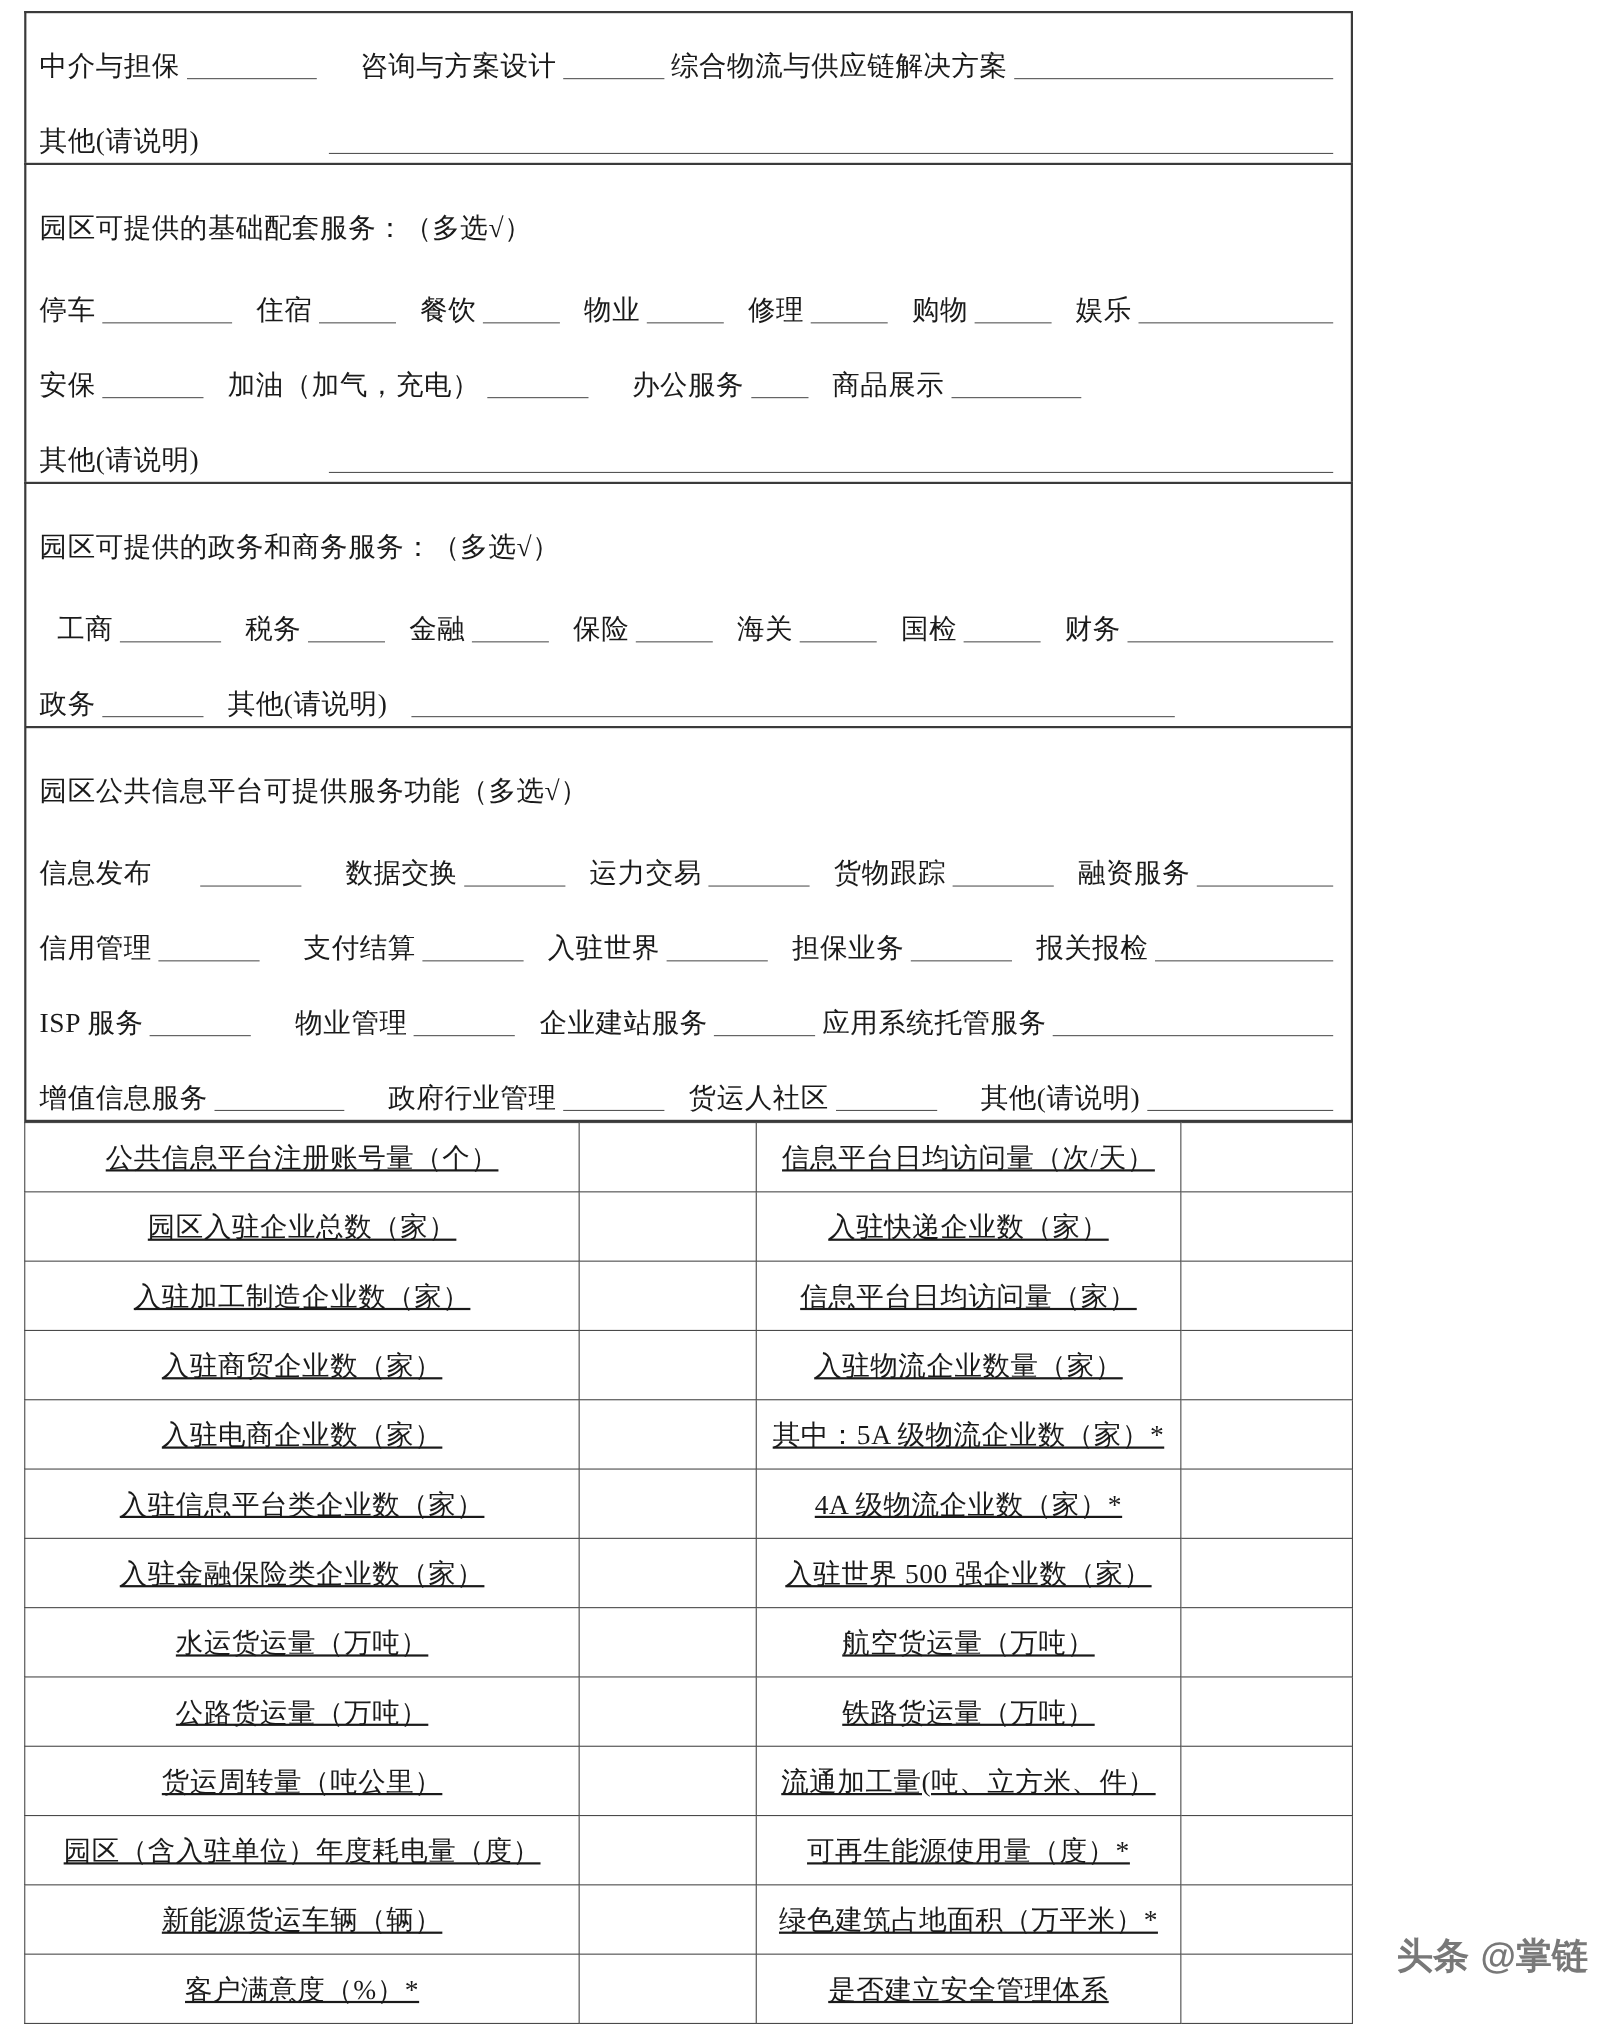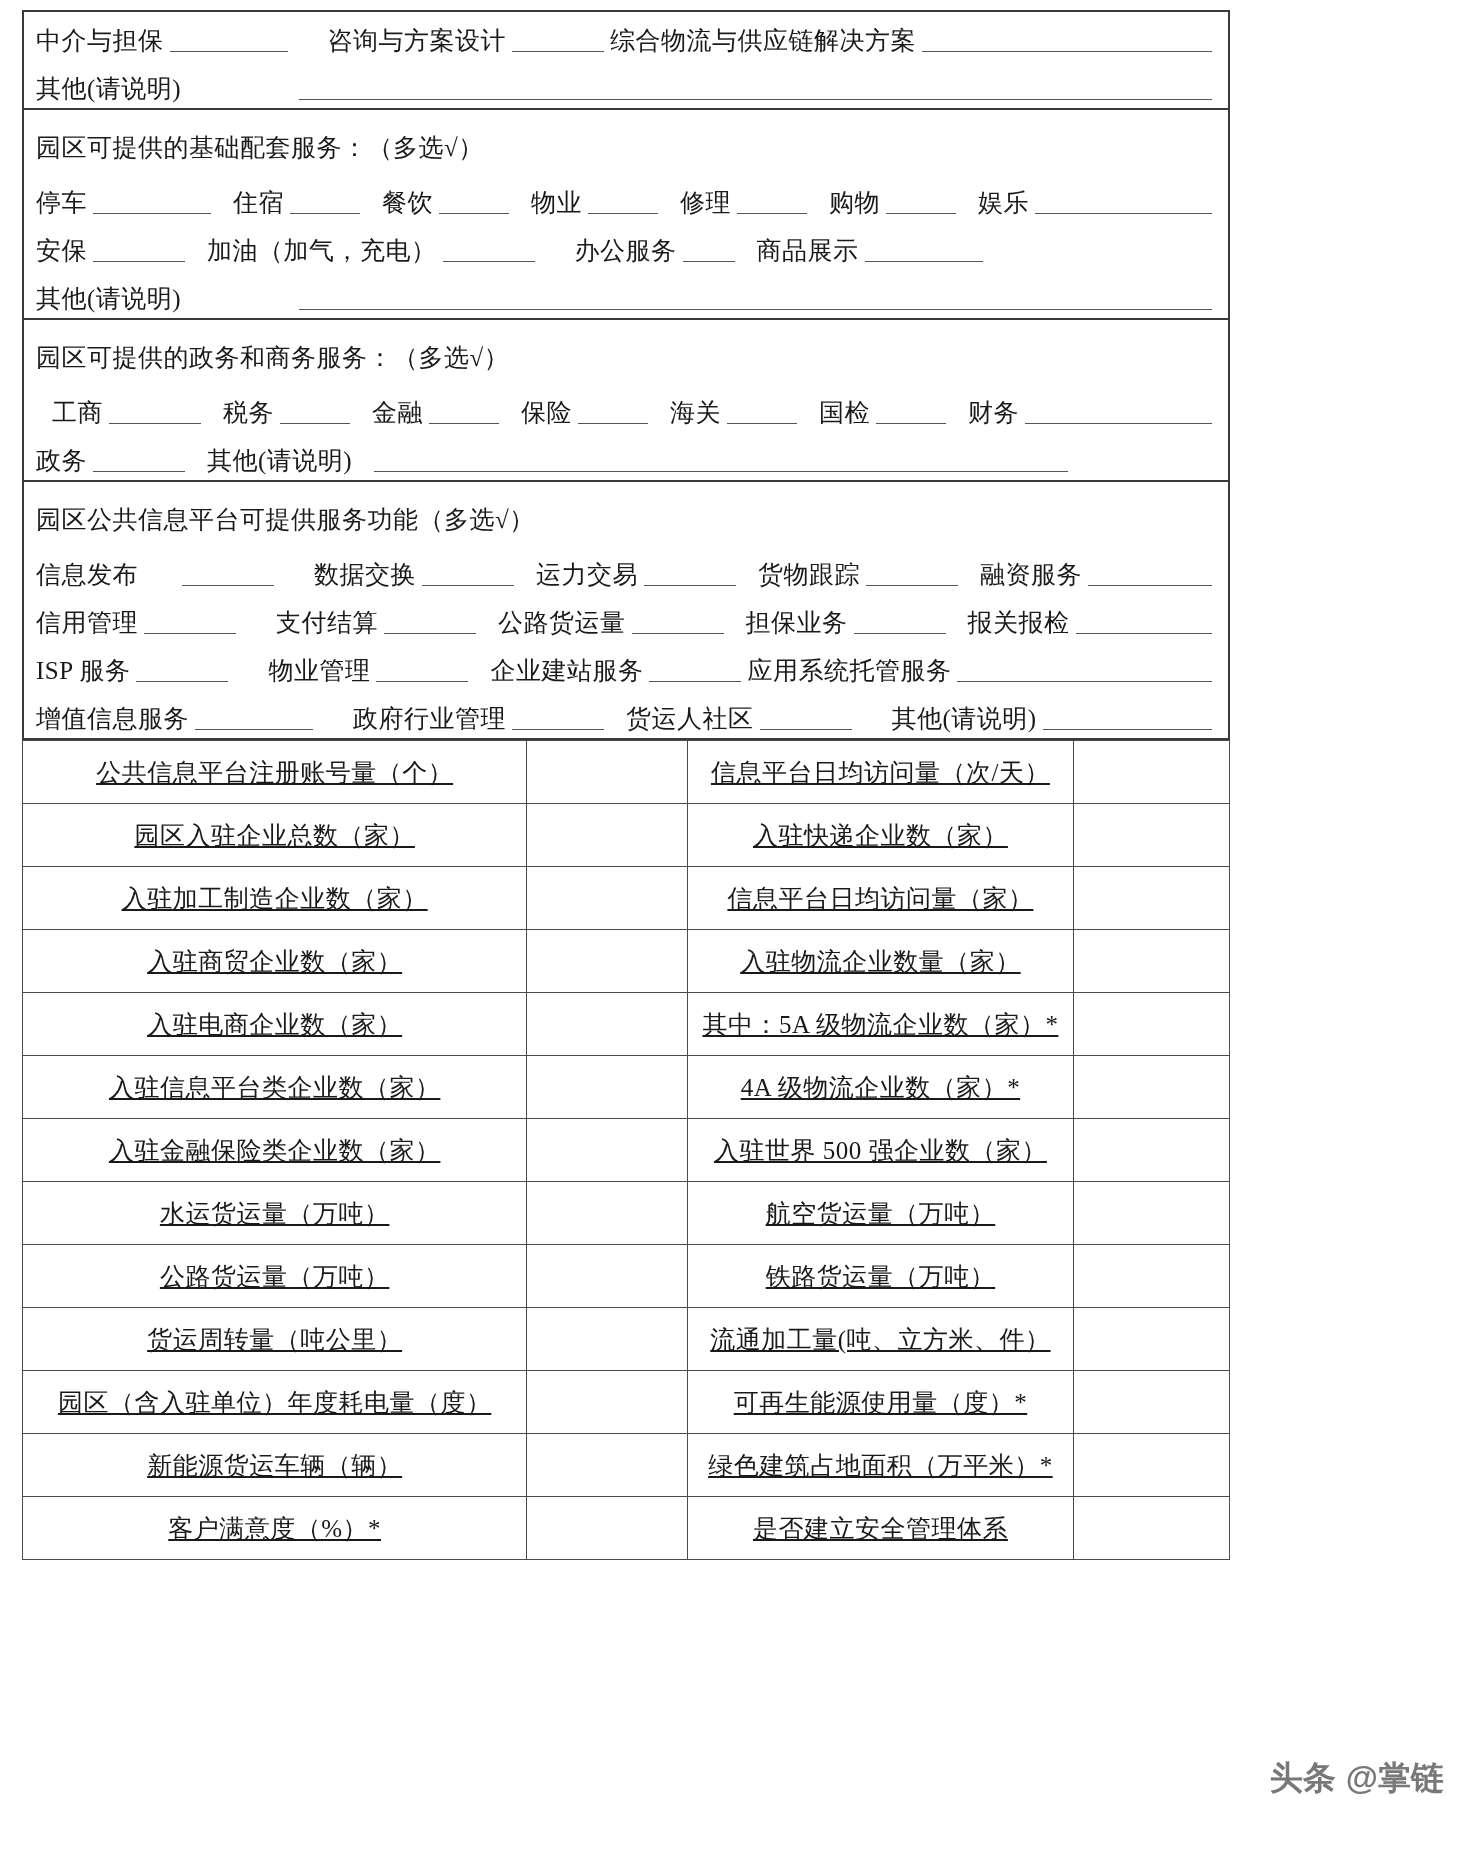--- a/index.html
+++ b/index.html
@@ -21,20 +21,21 @@
     border-bottom:none;
     padding:0;
   }
   .block.last-top{border-bottom:2px solid #3a3a3a;}
   .row{
     display:flex;
     align-items:flex-end;
     padding:4px 10px 4px 12px;
     min-height:40px;
     white-space:nowrap;
+    margin-top:20px;
   }
   .row.heading{
     align-items:center;
     padding-top:18px;
     padding-bottom:6px;
   }
   .lbl{
     font-size:25px;
     line-height:1.25;
     letter-spacing:0.5px;
@@ -241,21 +242,21 @@
       <span class="lbl">融资服务</span>
       <span class="blank b-m b-grow"></span>
     </div>
     <div class="row">
       <span class="lbl">信用管理</span>
       <span class="blank b-m"></span>
       <span class="sp-m"></span>
       <span class="lbl">支付结算</span>
       <span class="blank b-m"></span>
       <span class="sp-s"></span>
-      <span class="lbl">公路货运量</span>
+      <span class="lbl">入驻世界</span>
       <span class="blank b-m"></span>
       <span class="sp-s"></span>
       <span class="lbl">担保业务</span>
       <span class="blank b-m"></span>
       <span class="sp-s"></span>
       <span class="lbl">报关报检</span>
       <span class="blank b-m b-grow"></span>
     </div>
     <div class="row">
       <span class="lbl">ISP 服务</span>

